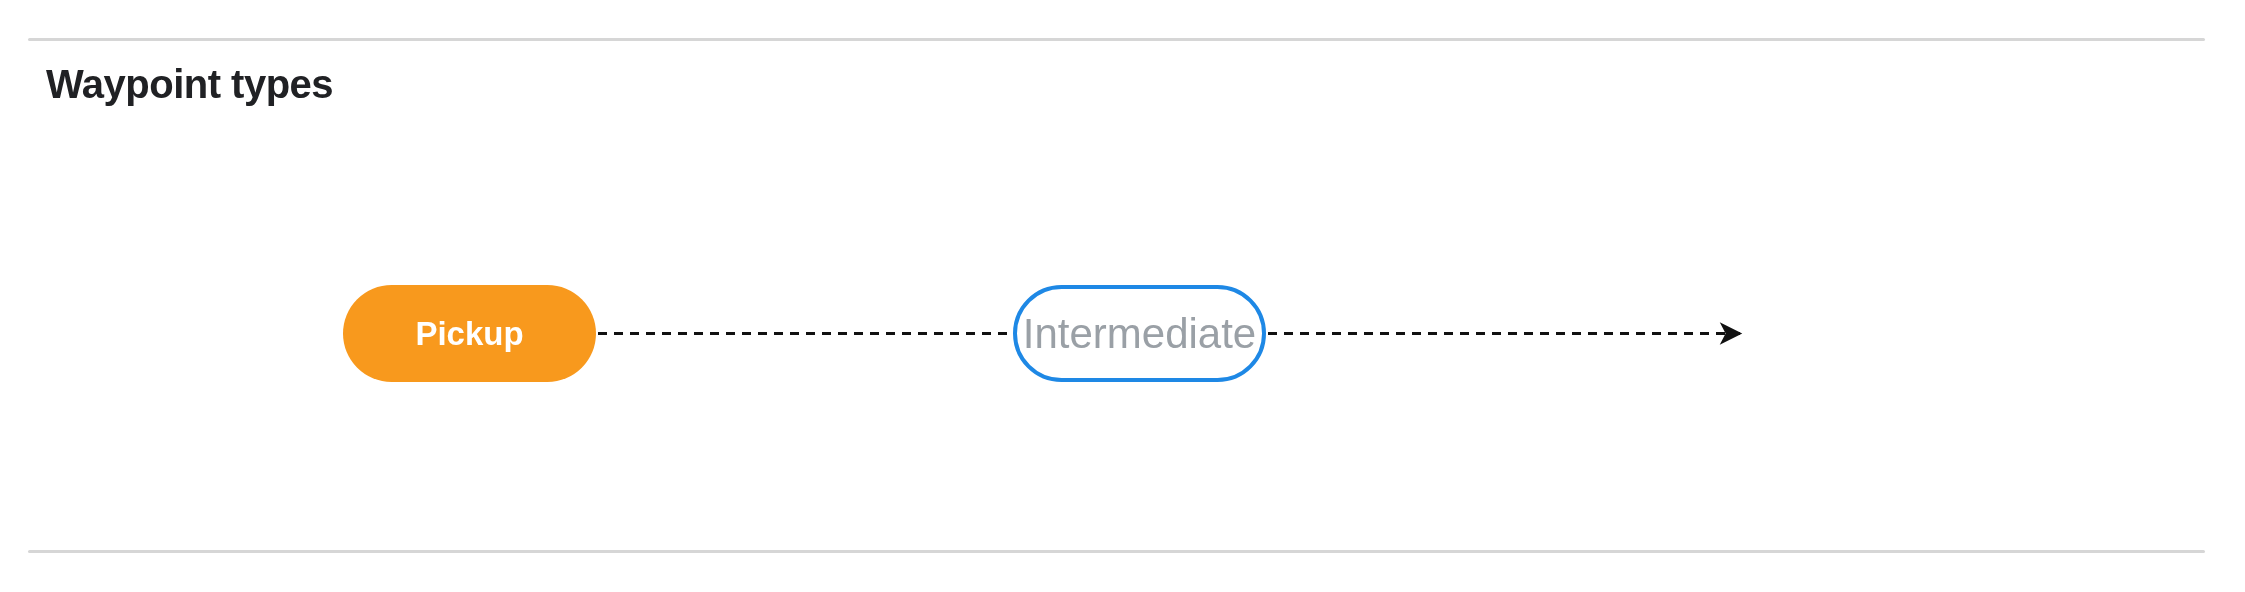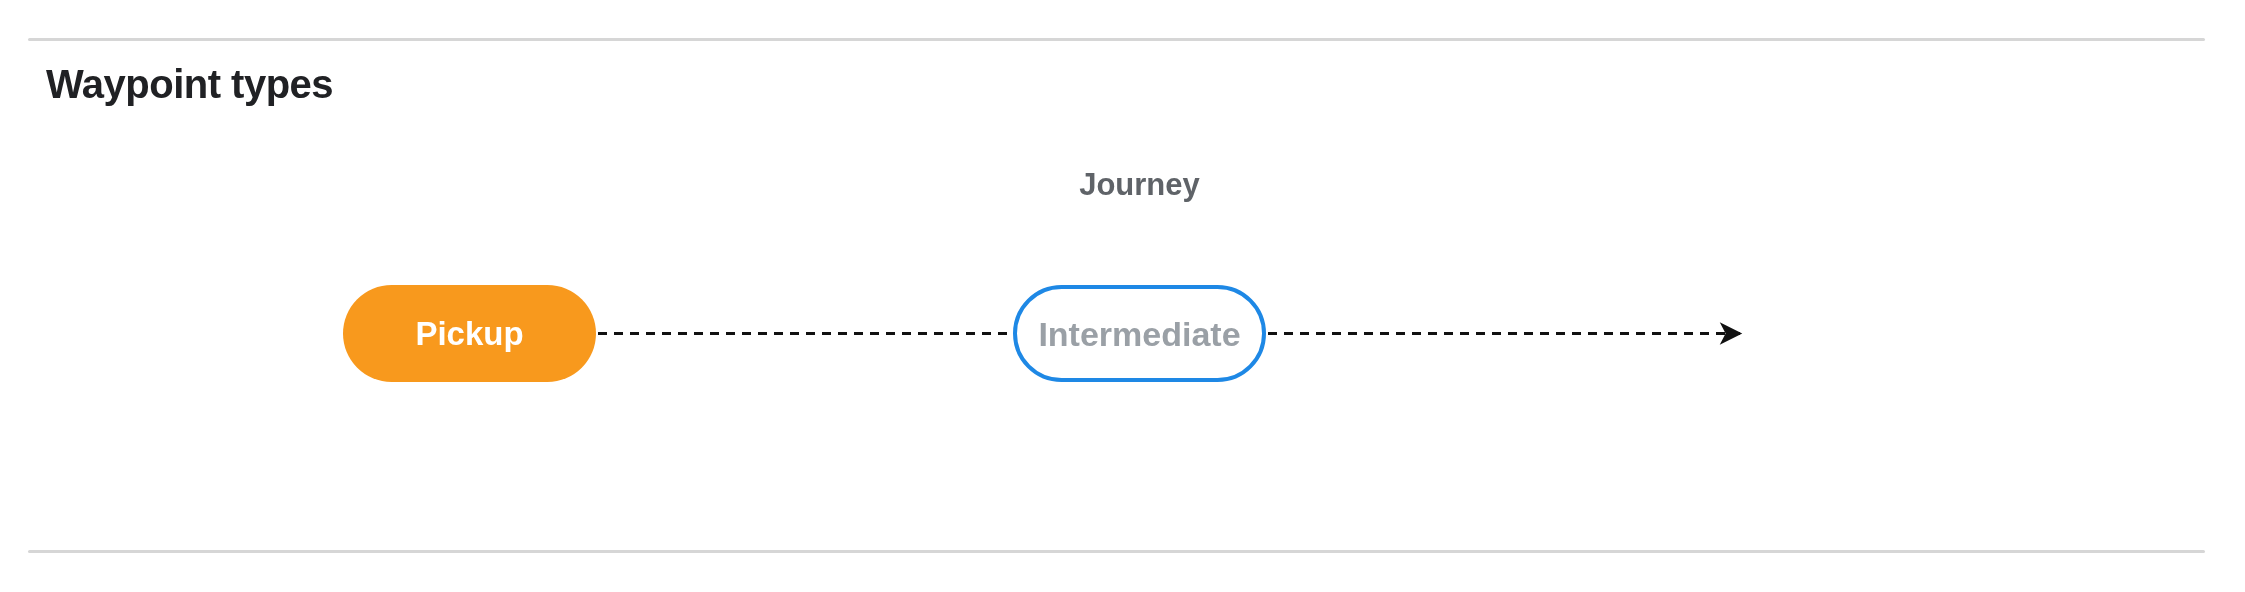--- a/index.html
+++ b/index.html
@@ -70,38 +70,37 @@
   .pill-filled {
     background: #f8991d;
     color: #ffffff;
     font-size: 33px;
     font-weight: 700;
   }
   .pill-outlined {
     background: #ffffff;
     border: 4px solid #1e88e5;
     color: #9aa0a6;
-    font-size: 34px;
-    font-weight: 700;
+    font-size: 42px;
+    font-weight: 400;
     border-radius: 52px;
   }
   .pill-pickup { left: 343px; }
   .pill-intermediate { left: 1013px; }
   .pill-dropoff { left: 1750px; }
 </style>
 </head>
 <body>
 
 <div class="page">
 
   <div class="divider divider-top"></div>
 
   <h2 class="heading">Waypoint types</h2>
 
-  <div class="journey-label">Journey</div>
 
   <svg class="edges-svg" viewBox="0 0 2245 592" xmlns="http://www.w3.org/2000/svg" aria-hidden="true">
     <defs>
       <marker id="arrow" viewBox="0 0 12 12" refX="10" refY="6" markerWidth="9" markerHeight="9" orient="auto-start-reverse">
         <path d="M1,1 L11,6 L1,11 L3.6,6 Z" fill="#111111"></path>
       </marker>
     </defs>
     <line x1="598" y1="333.5" x2="1011" y2="333.5" stroke="#111111" stroke-width="3" stroke-dasharray="9 7"></line>
     <line x1="1268" y1="333.5" x2="1740" y2="333.5" stroke="#111111" stroke-width="3" stroke-dasharray="9 7" marker-end="url(#arrow)"></line>
   </svg>

